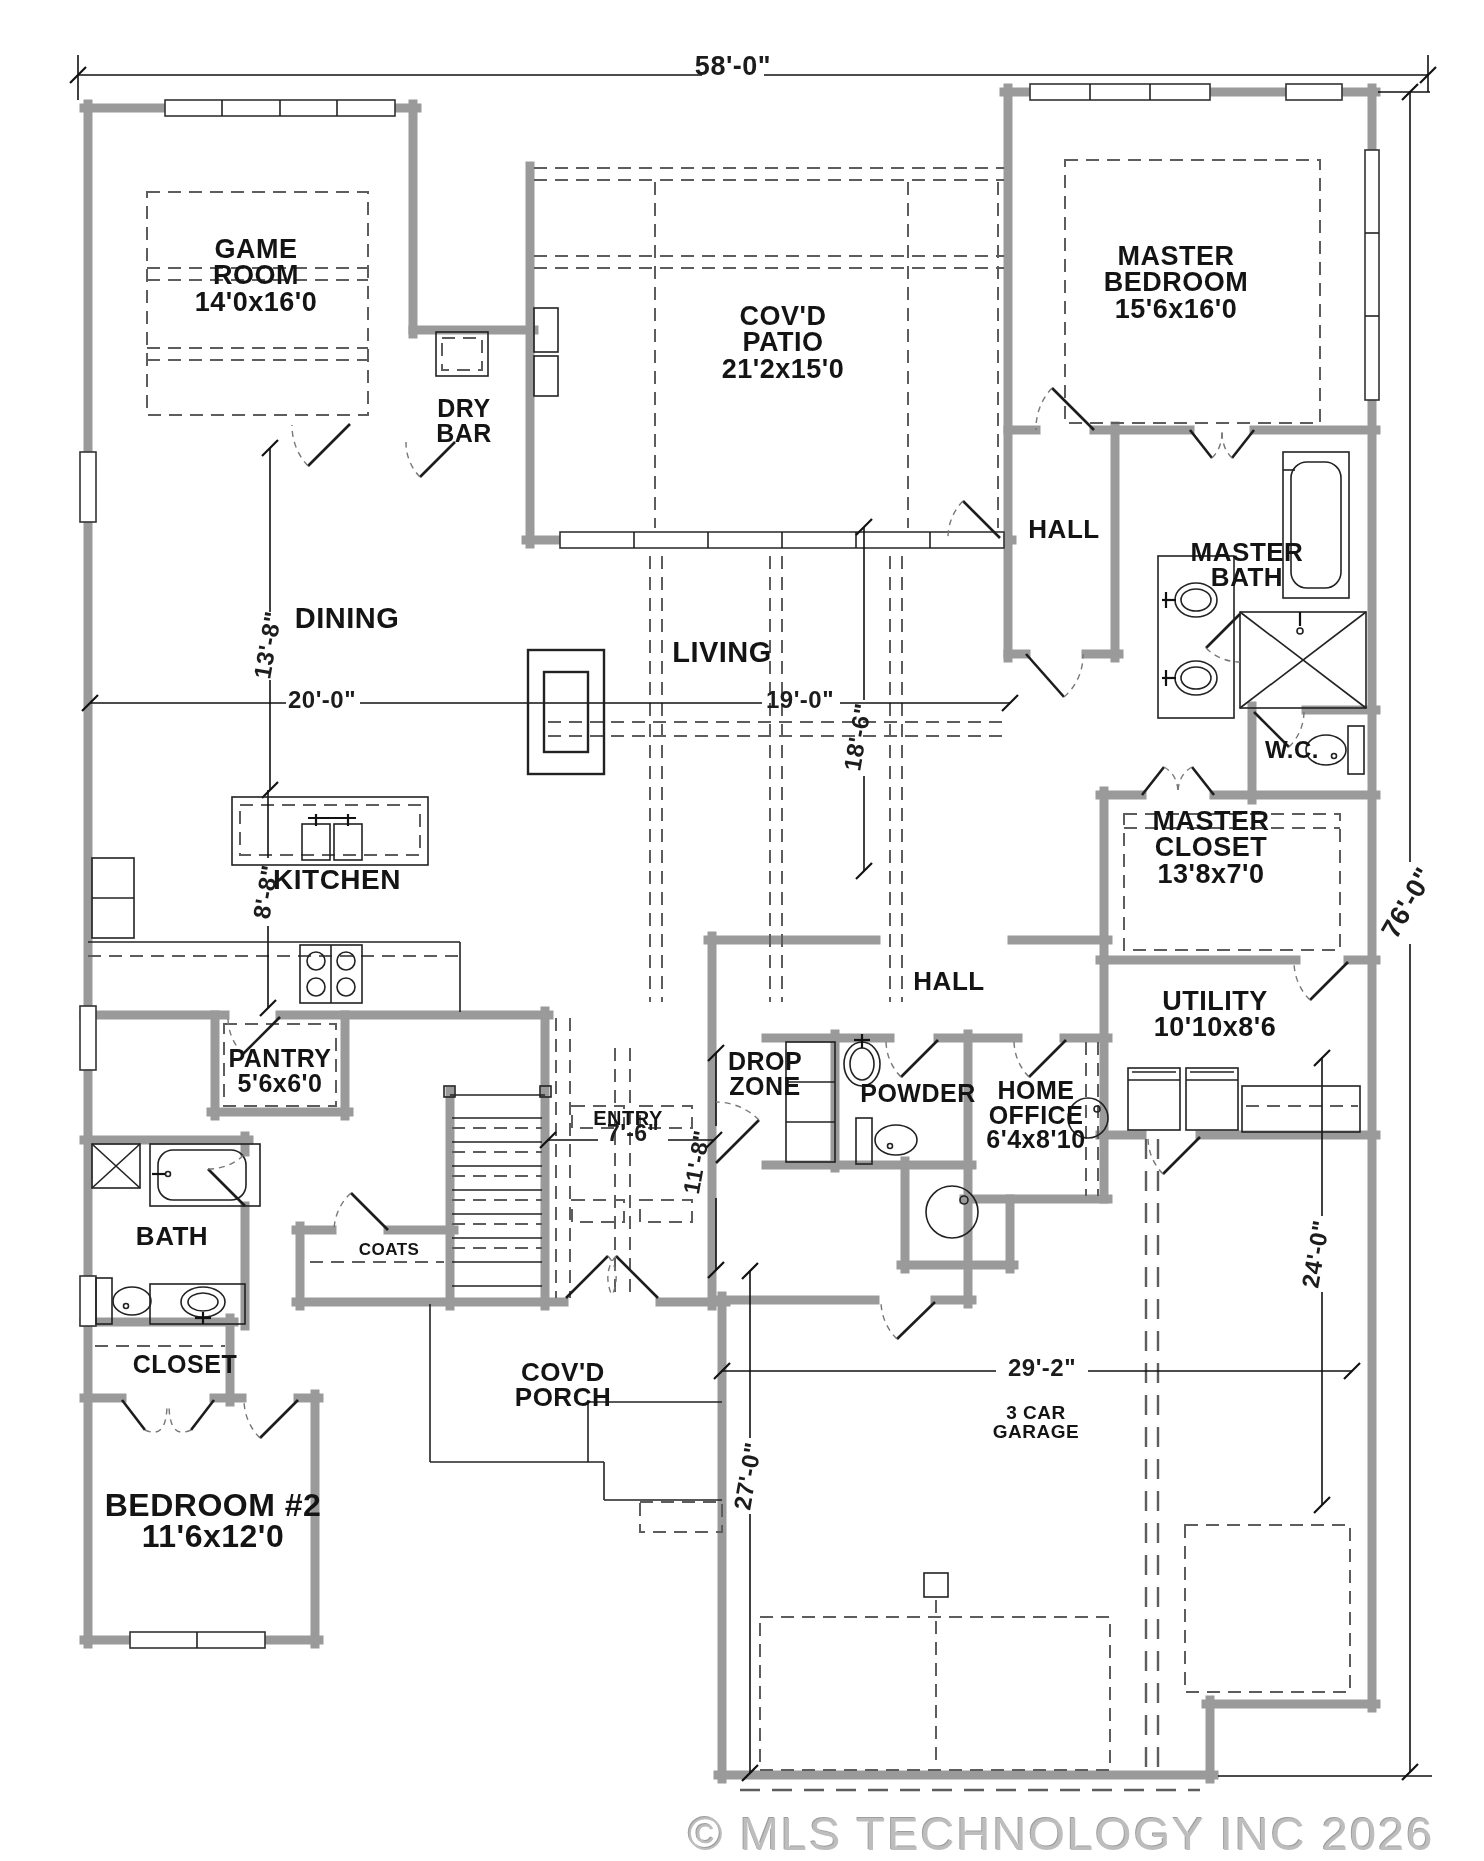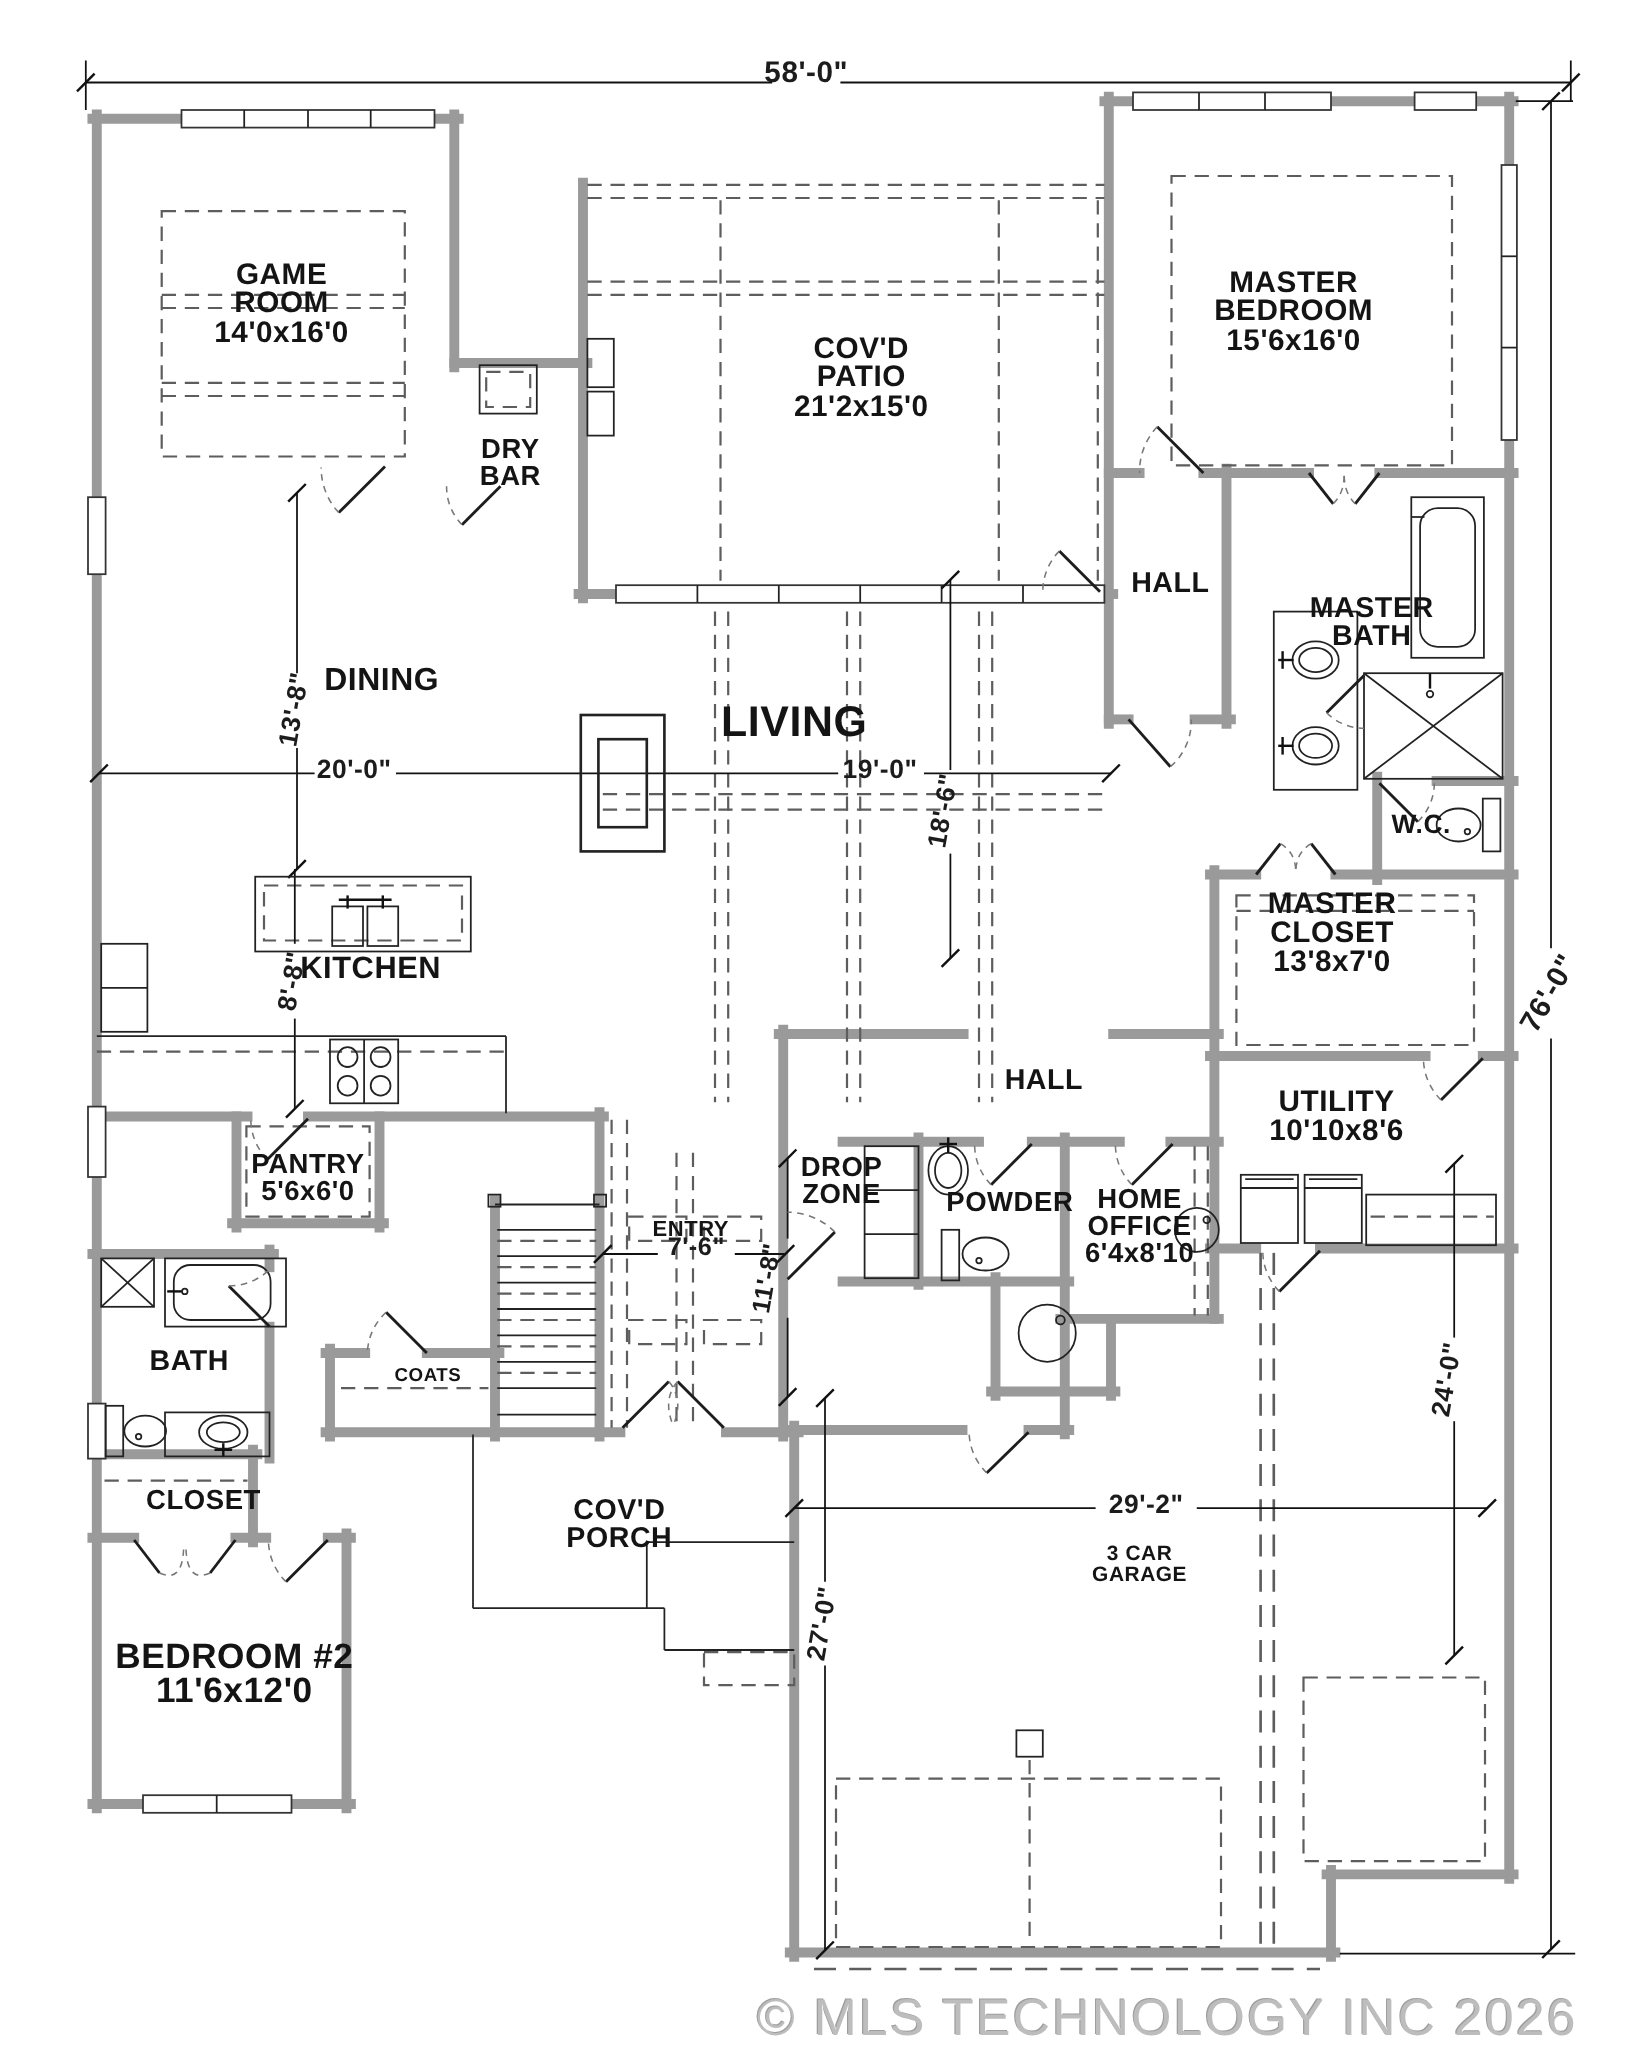--- a/index.html
+++ b/index.html
@@ -540,21 +540,21 @@
   <div class="lbl" style="left:1064px;top:517px;font-size:26px">
     <div>HALL</div>
   </div>
   <div class="lbl" style="left:1247px;top:540px;font-size:26px">
     <div>MASTER</div>
     <div>BATH</div>
   </div>
   <div class="lbl" style="left:347px;top:604px;font-size:29px">
     <div>DINING</div>
   </div>
-  <div class="lbl" style="left:722px;top:638px;font-size:39px">
+  <div class="lbl" style="left:722px;top:638px;font-size:29px">
     <div>LIVING</div>
   </div>
   <div class="lbl" style="left:1292px;top:738px;font-size:24px">
     <div>W.C.</div>
   </div>
   <div class="lbl" style="left:1211px;top:808px;font-size:27px">
     <div>MASTER</div>
     <div>CLOSET</div>
     <div>13'8x7'0</div>
   </div>

